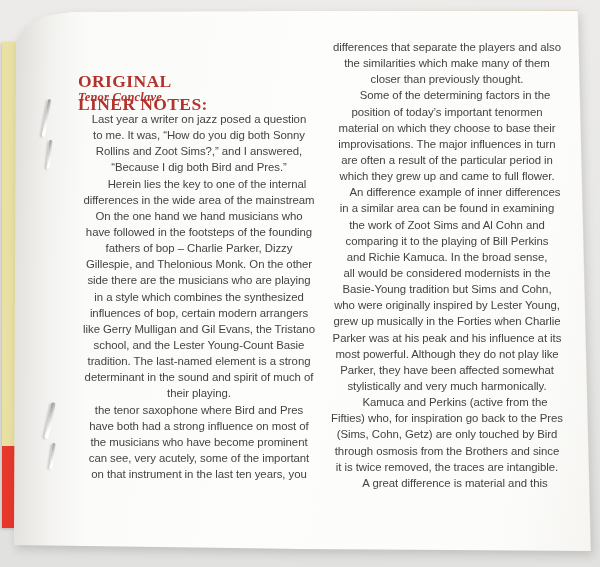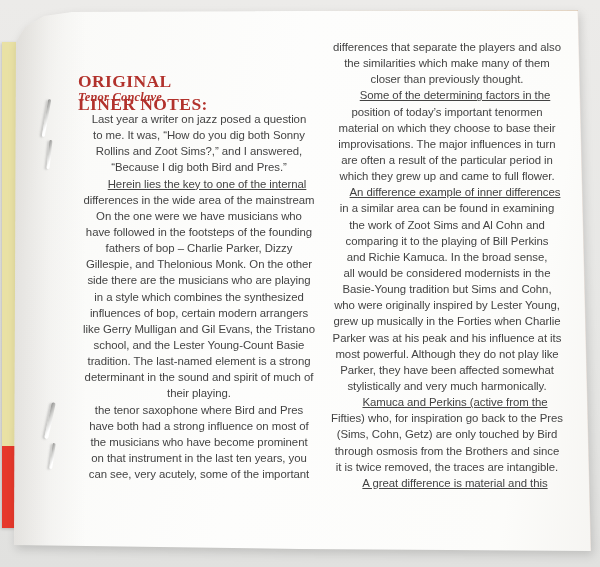--- a/index.html
+++ b/index.html
@@ -46,21 +46,21 @@
     font-family:"Liberation Serif", serif; font-weight:bold;
     font-size:17.5px; line-height:23px; letter-spacing:0.4px;margin-top:30px; }
   .subtitle { position:absolute; left:78px; top:90px;
     color:var(--heading-red,#b2322c);
     font-family:"Liberation Serif", serif; font-weight:bold; font-style:italic;
     font-size:12.5px; letter-spacing:0.2px; }
   .col { position:absolute; font-size:11.4px; letter-spacing:-0.05px; }
   .col-left  { left:78px;  top:111px; width:242px; }
   .col-right { left:325px; top:39px;  width:244px; }
   .tline { height:16.15px; line-height:16.15px; white-space:nowrap;text-align:center; }
-  .tline.indent { padding-left:16px;text-decoration:underline; }
+  .tline.indent { padding-left:16px; }
 </style>
 </head>
 <body>
 
 <div class="scene">
 
   <div class="cover-strip">
     <div class="cover-yellow"></div>
     <div class="cover-red"></div>
   </div>
@@ -78,37 +78,37 @@
         </div>
         <div class="subtitle">Tenor Conclave</div>
 
         <div class="col col-left">
             <div class="tline">Last year a writer on jazz posed a question</div>
             <div class="tline">to me. It was, “How do you dig both Sonny</div>
             <div class="tline">Rollins and Zoot Sims?,” and I answered,</div>
             <div class="tline">“Because I dig both Bird and Pres.”</div>
             <div class="tline indent">Herein lies the key to one of the internal</div>
             <div class="tline">differences in the wide area of the mainstream</div>
-            <div class="tline">On the one were we have musicians who</div>
+            <div class="tline">On the one hand we hand musicians who</div>
             <div class="tline">have followed in the footsteps of the founding</div>
             <div class="tline">fathers of bop – Charlie Parker, Dizzy</div>
             <div class="tline">Gillespie, and Thelonious Monk. On the other</div>
             <div class="tline">side there are the musicians who are playing</div>
             <div class="tline">in a style which combines the synthesized</div>
             <div class="tline">influences of bop, certain modern arrangers</div>
             <div class="tline">like Gerry Mulligan and Gil Evans, the Tristano</div>
             <div class="tline">school, and the Lester Young-Count Basie</div>
             <div class="tline">tradition. The last-named element is a strong</div>
             <div class="tline">determinant in the sound and spirit of much of</div>
             <div class="tline">their playing.</div>
             <div class="tline">the tenor saxophone where Bird and Pres</div>
             <div class="tline">have both had a strong influence on most of</div>
             <div class="tline">the musicians who have become prominent</div>
+            <div class="tline">can see, very acutely, some of the important</div>
             <div class="tline">on that instrument in the last ten years, you</div>
-            <div class="tline">can see, very acutely, some of the important</div>
           </div>
         <div class="col col-right">
             <div class="tline">differences that separate the players and also</div>
             <div class="tline">the similarities which make many of them</div>
             <div class="tline">closer than previously thought.</div>
             <div class="tline indent">Some of the determining factors in the</div>
             <div class="tline">position of today’s important tenormen</div>
             <div class="tline">material on which they choose to base their</div>
             <div class="tline">improvisations. The major influences in turn</div>
             <div class="tline">are often a result of the particular period in</div>

